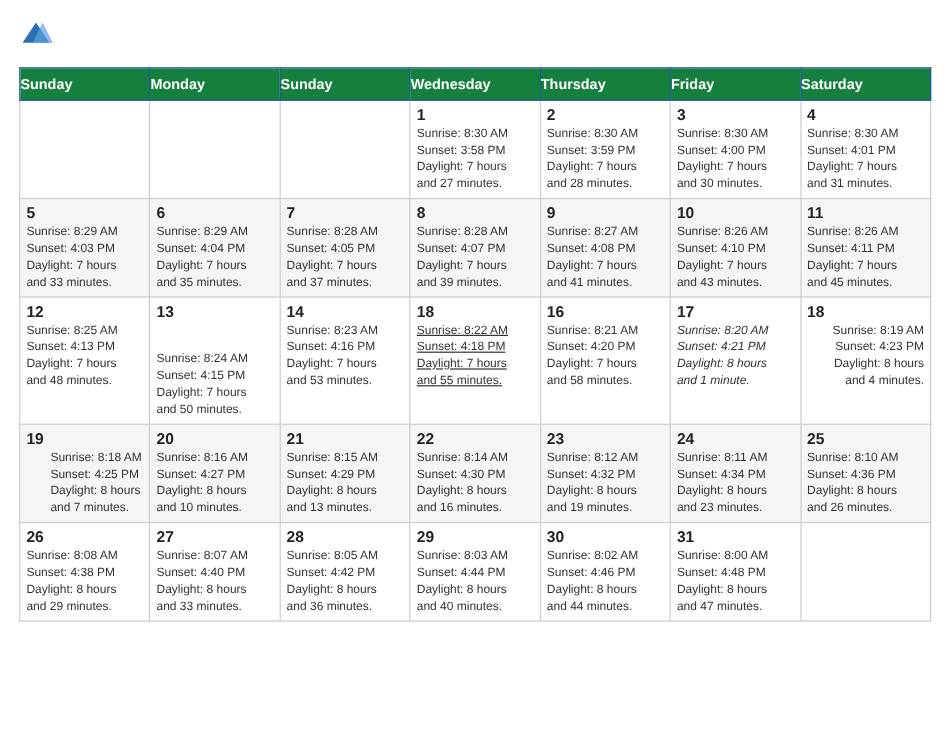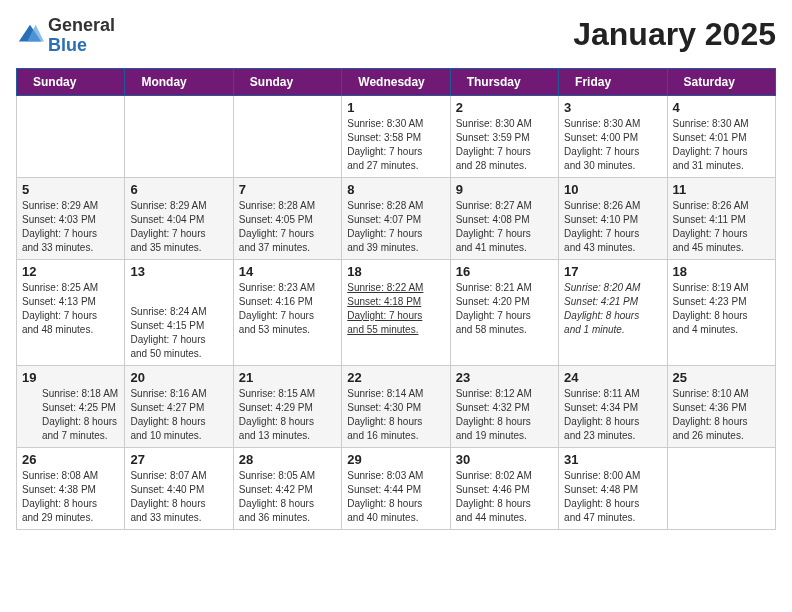--- a/index.html
+++ b/index.html
@@ -43,25 +43,25 @@
     .location {
       font-size: 14px;
       color: #444;
     }
     .calendar {
       width: 100%;
       border-collapse: collapse;
       border: 1px solid #ccc;
     }
     .calendar th {
-      background: #701a75;
+      background: #15803d;
       color: #fff;
       font-size: 12px;
       font-weight: bold;
-      padding: 6px 16px;
+      padding: 6px 0;
       text-align: left;
       border: 1px solid #1e5a9a;
     }
     .calendar td {
       vertical-align: top;
       border: 1px solid #ccc;
       padding: 4px 5px;
       width: calc(100% / 7);
       min-height: 80px;
       font-size: 10.5px;
@@ -88,27 +88,22 @@
   </style>
 </head>
 <body>
 
 <div class="header">
   <div class="logo">
     <svg class="logo-icon" viewBox="0 0 40 40">
       <polygon points="20,4 36,28 4,28" fill="#2a6eb5"></polygon>
       <polygon points="28,4 40,28 16,28" fill="#5ba3e0" opacity="0.7"></polygon>
     </svg>
-    <div class="logo-text">
-      <span class="general">General</span><br>
-      <span class="blue">Blue</span>
-    </div>
   </div>
   <div class="title-block">
-    <div class="month-year">January 2025</div>
   </div>
 </div>
 
 <table class="calendar">
   <thead>
     <tr>
     <th>Sunday</th>
         <th>Monday</th>
         <th>Sunday</th>
         <th>Wednesday</th>
@@ -240,21 +235,21 @@
         </td>
         <td>
           <div class="day-num">17</div>
           <div class="day-info" style="white-space: pre-line; font-style: italic;">Sunrise: 8:20 AM
 Sunset: 4:21 PM
 Daylight: 8 hours
 and 1 minute.</div>
         </td>
         <td>
           <div class="day-num">18</div>
-          <div class="day-info" style="white-space: pre-line;">Sunrise: 8:19 AM
+          <div class="day-info" style="white-space: pre-line; text-align: right;">Sunrise: 8:19 AM
 Sunset: 4:23 PM
 Daylight: 8 hours
 and 4 minutes.</div>
         </td>
       </tr>
       <tr>
         <td>
           <div class="day-num">19</div>
           <div class="day-info" style="white-space: pre-line; margin-left: 20px;">Sunrise: 8:18 AM
 Sunset: 4:25 PM

